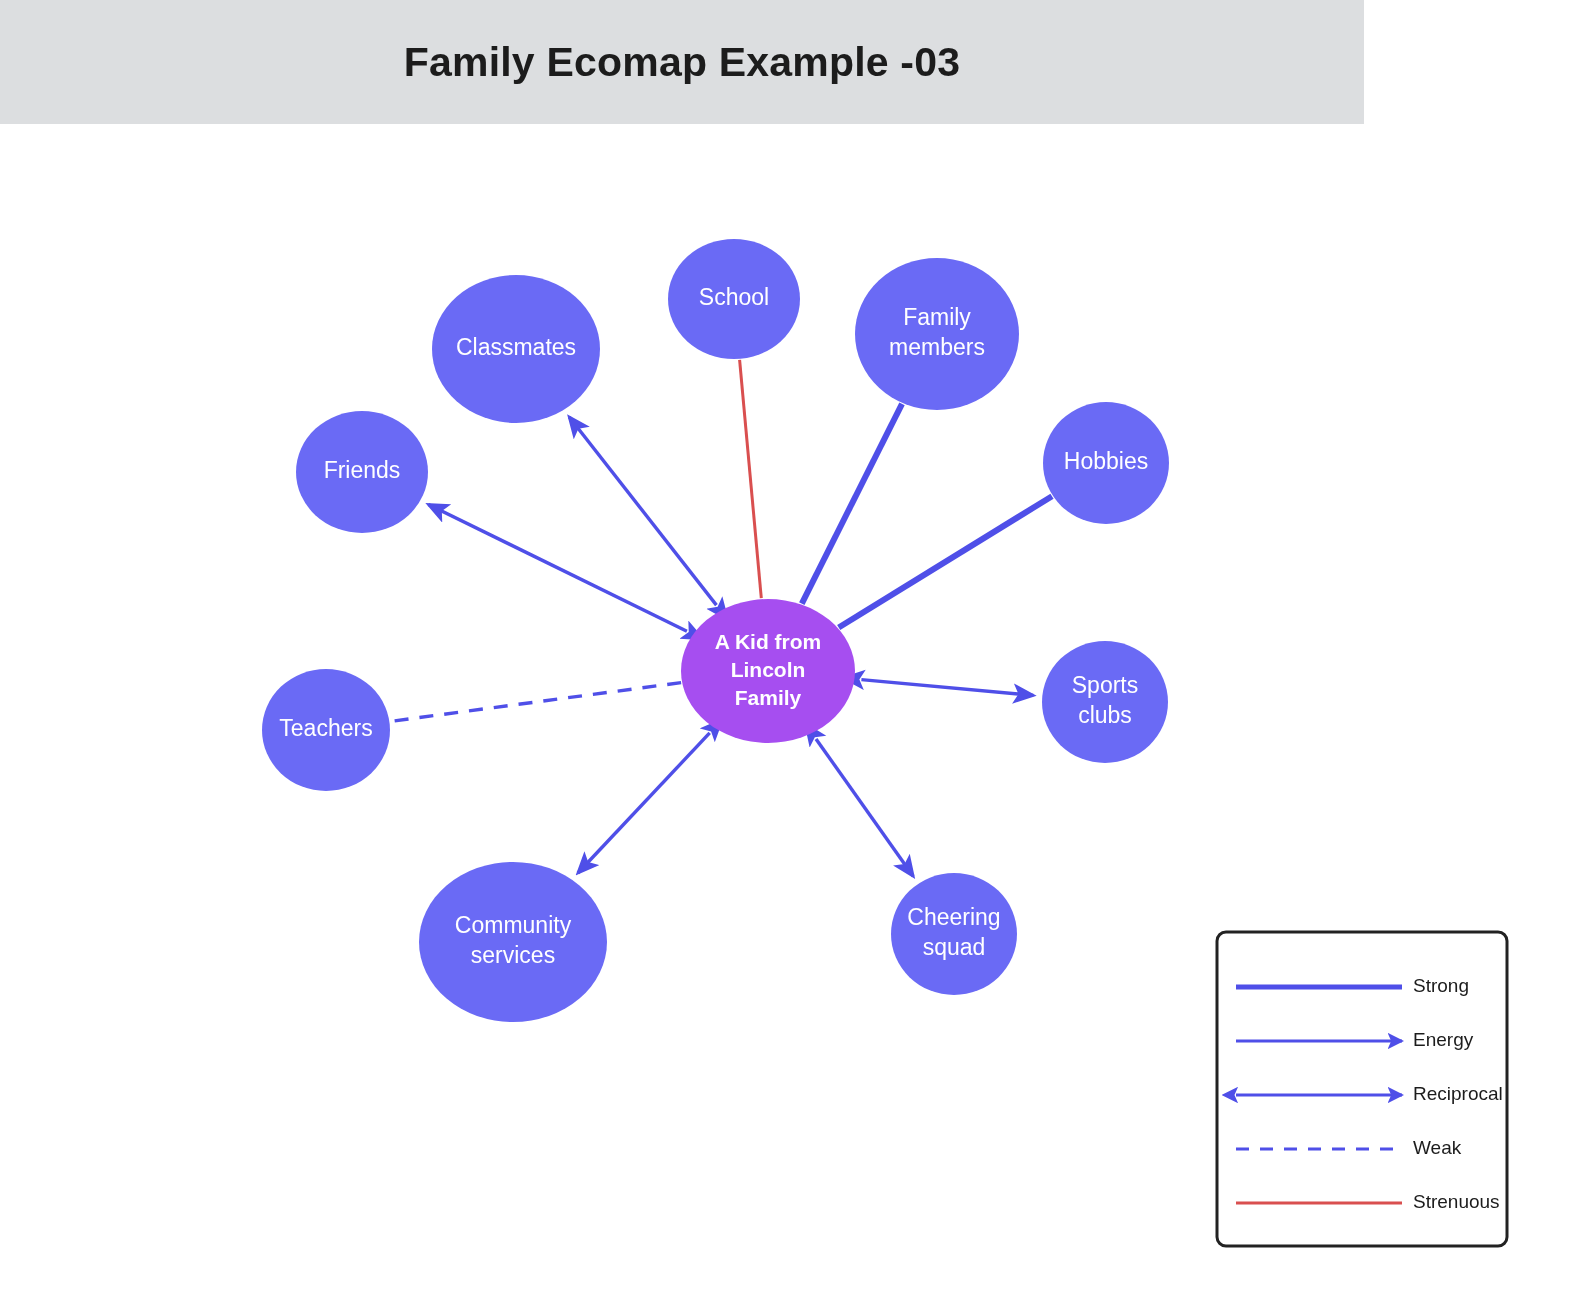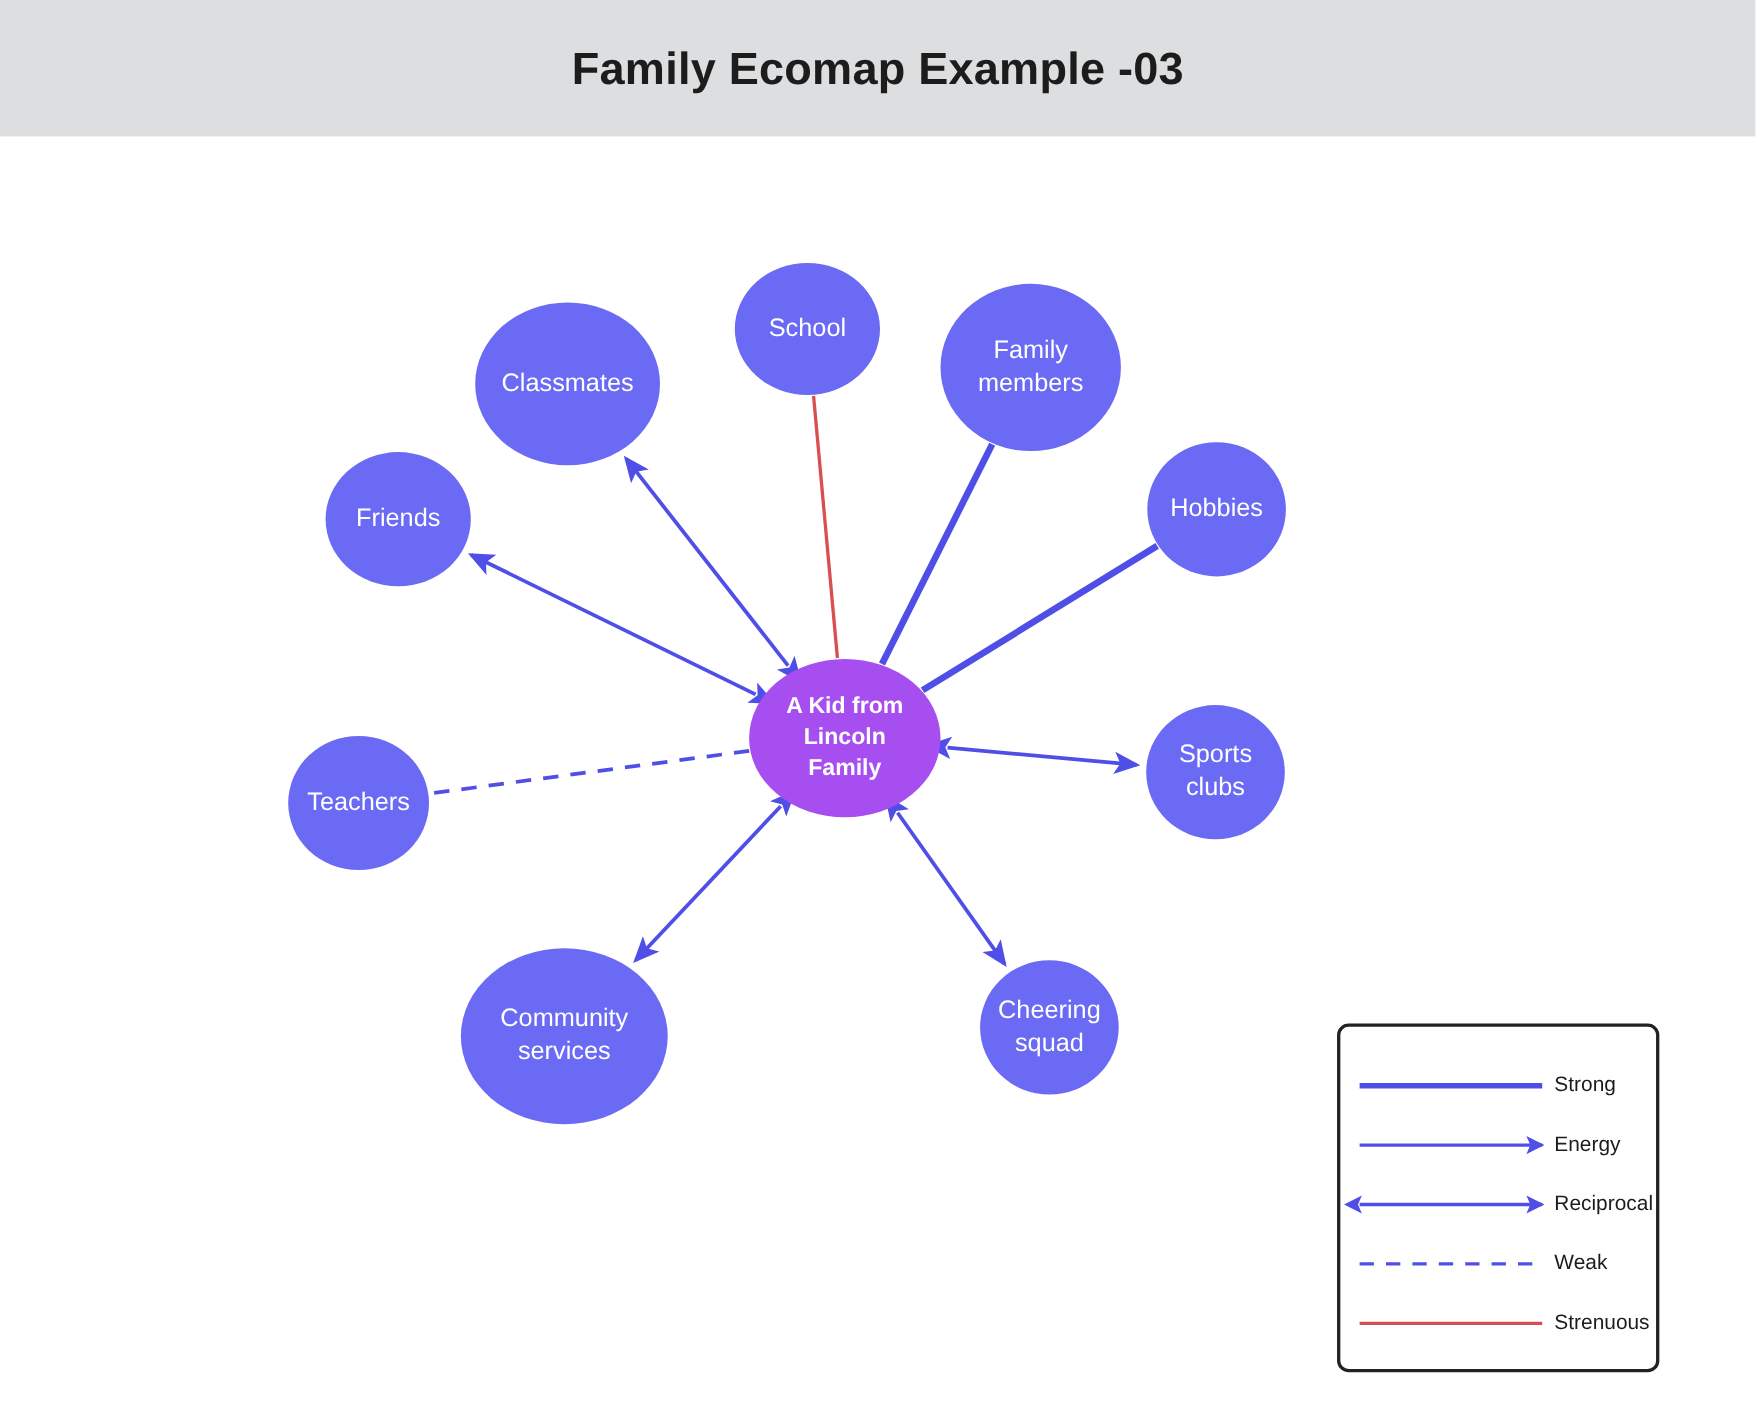--- a/index.html
+++ b/index.html
@@ -7,21 +7,21 @@
     margin: 0; padding: 0;
     width: 1596px; height: 1298px;
     background: #ffffff;
     font-family: "Liberation Sans", sans-serif;
     overflow: hidden;
   }
   #app { position: relative; width: 1596px; height: 1298px; background: #ffffff; }
 
   #header-bar {
     position: absolute; left: 0; top: 0;
-    width: 1596px; height: 124px;
+    width: 1364px; height: 124px;
     background: #dcdee0;
     display: flex; align-items: center; justify-content: center;
   }
   #page-title {
     font-size: 41px;
     font-weight: 700;
     color: #1c1c1c;
     letter-spacing: 0.2px;
     font-family: "Liberation Sans", sans-serif;
   }

